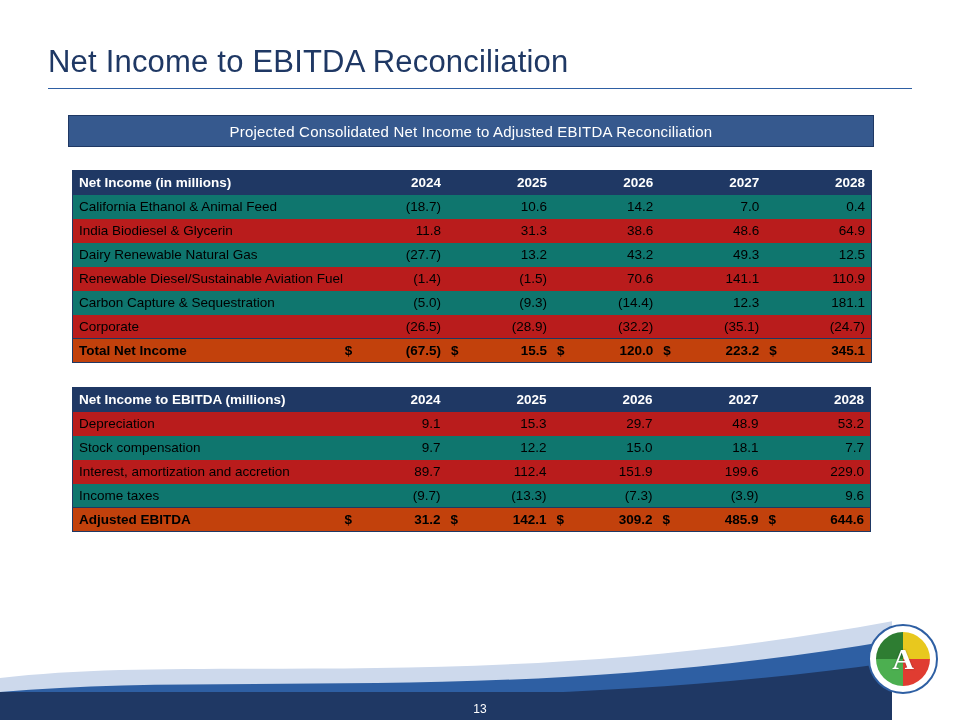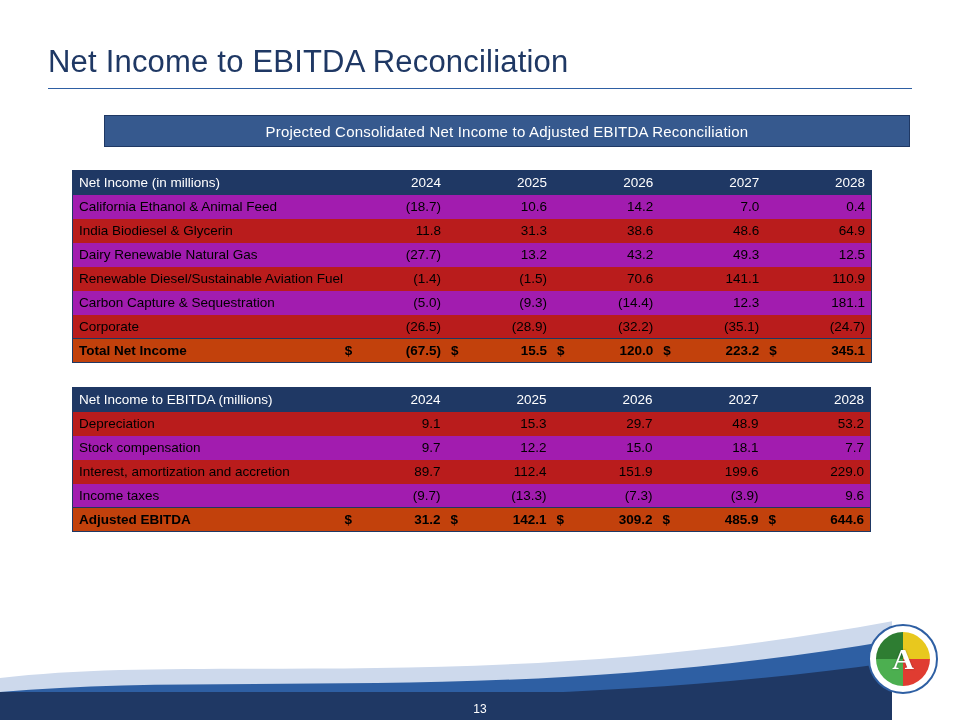--- a/index.html
+++ b/index.html
@@ -40,21 +40,20 @@
     left: 68px;
     top: 115px;
     width: 806px;
     height: 32px;
     background: #36598E;
     border: 1px solid #1F3864;
     box-sizing: border-box;
     display: flex;
     align-items: center;
     justify-content: center;
-    margin-left: 36px;
   }
   .banner-text {
     color: #ffffff;
     font-size: 15px;
     letter-spacing: 0.2px;
   }
 
   
   .fin-table {
     position: absolute;
@@ -72,29 +71,29 @@
     height: 24px;
     box-sizing: border-box;
     overflow: hidden;
     white-space: nowrap;
   }
 
   .fin-table thead th {
     background: #1F3864;
     color: #ffffff;
     font-size: 13.5px;
-    font-weight: normal;
+    font-weight: bold;
     text-align: right;
     border: none;
   }
   .fin-table thead th.label-col {
     text-align: left;
   }
 
-  .fin-table tbody tr.row-odd  td { background: #a21caf; }
+  .fin-table tbody tr.row-odd  td { background: #0f766e; }
   .fin-table tbody tr.row-even td { background: #b91c1c; }
 
   .fin-table tbody td.label-col { text-align: left; }
   .fin-table tbody td.num { text-align: right; }
   .fin-table tbody td.cur { text-align: left; padding-left: 4px; padding-right: 0; }
 
   .fin-table tr.total-row td {
     background: #c2410c;
     font-weight: bold;
     border-top: 1px solid #1F3864;

